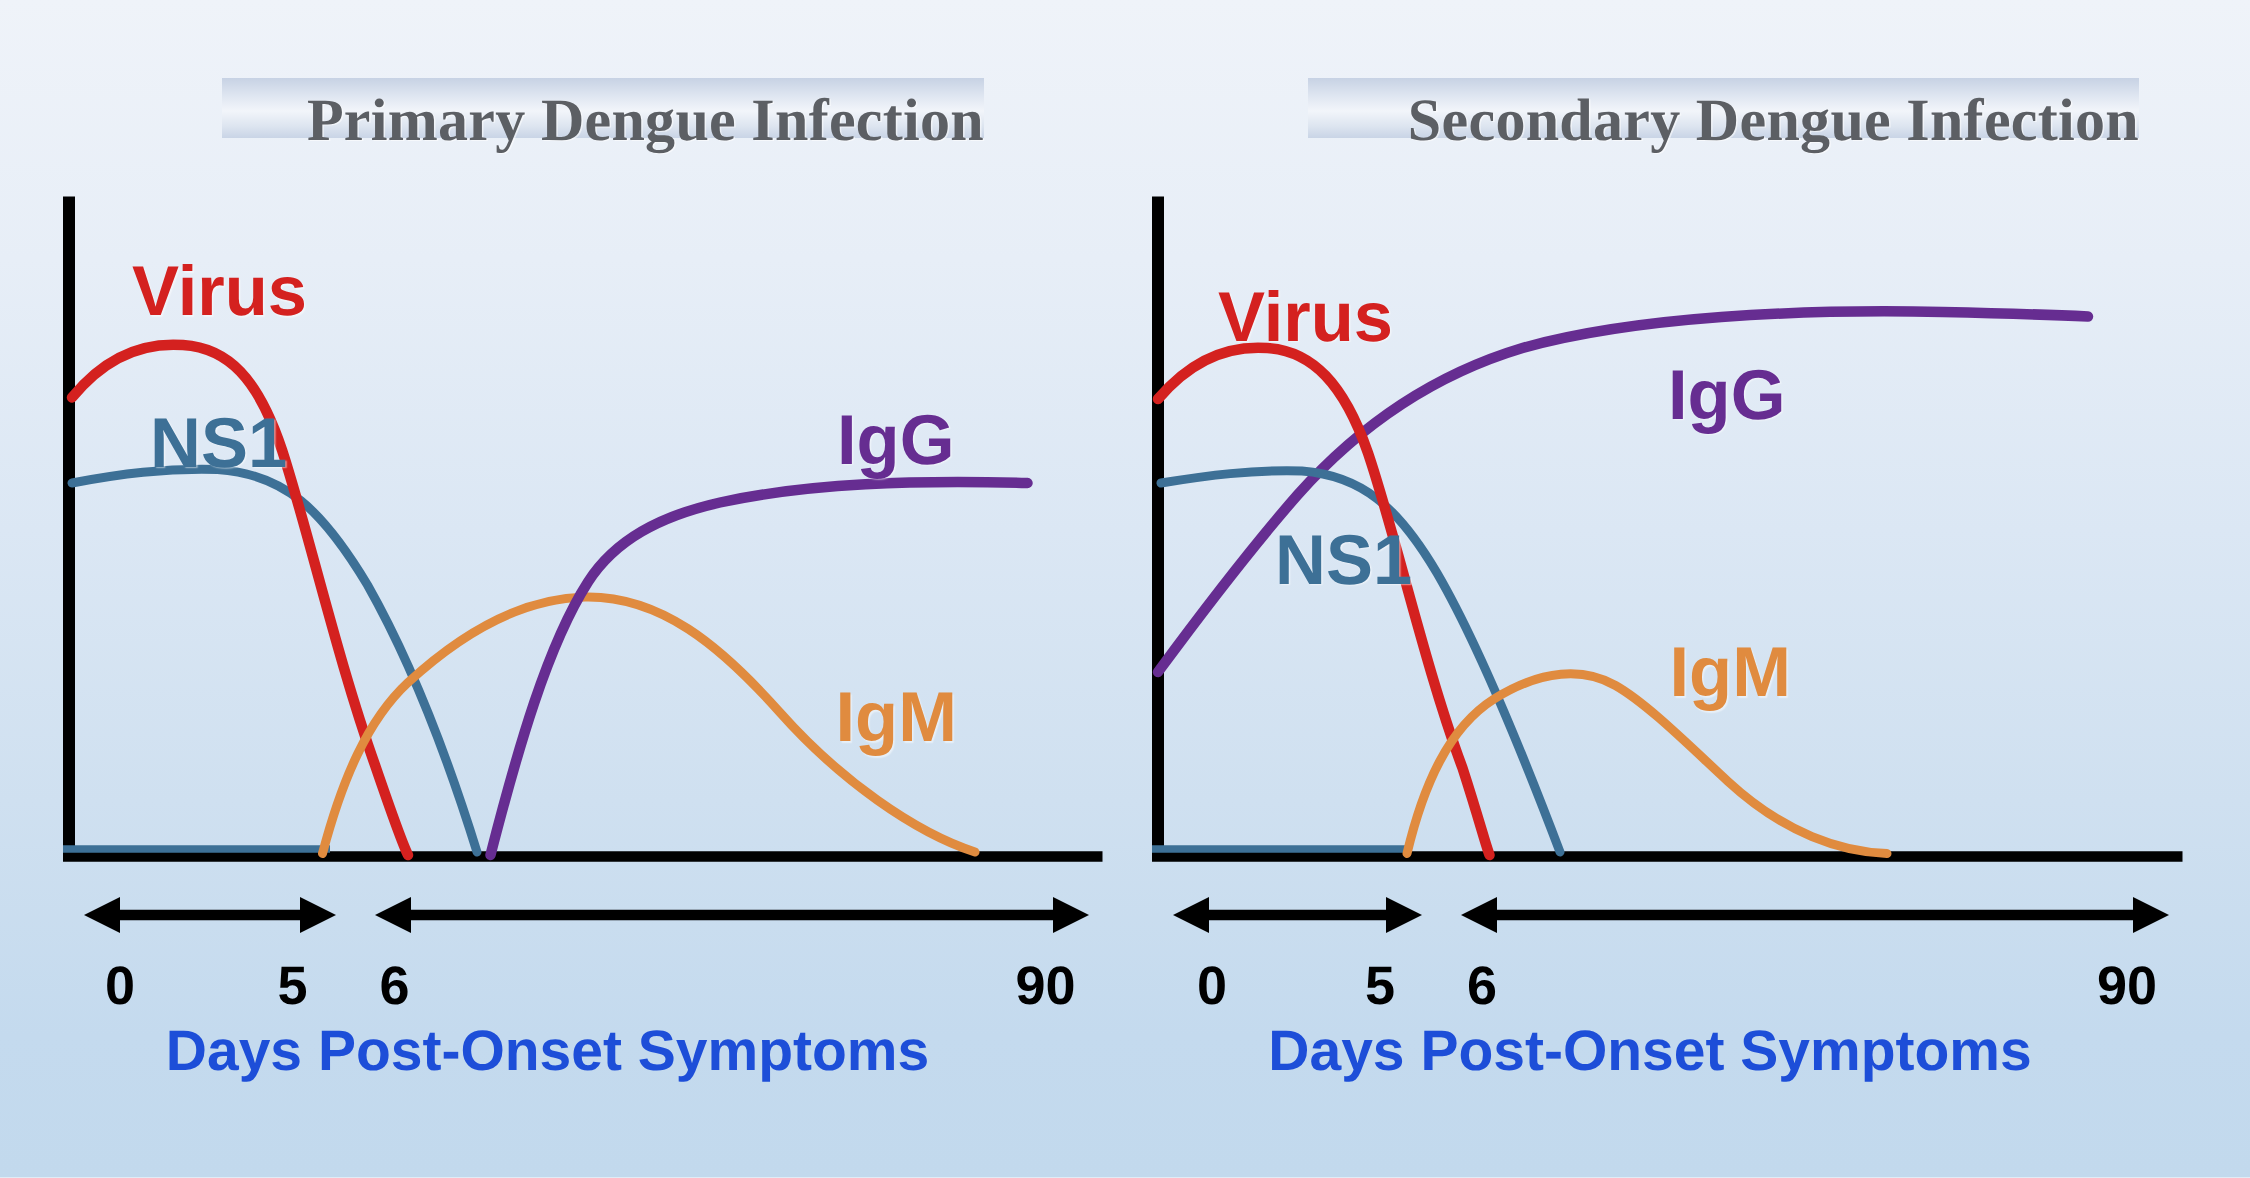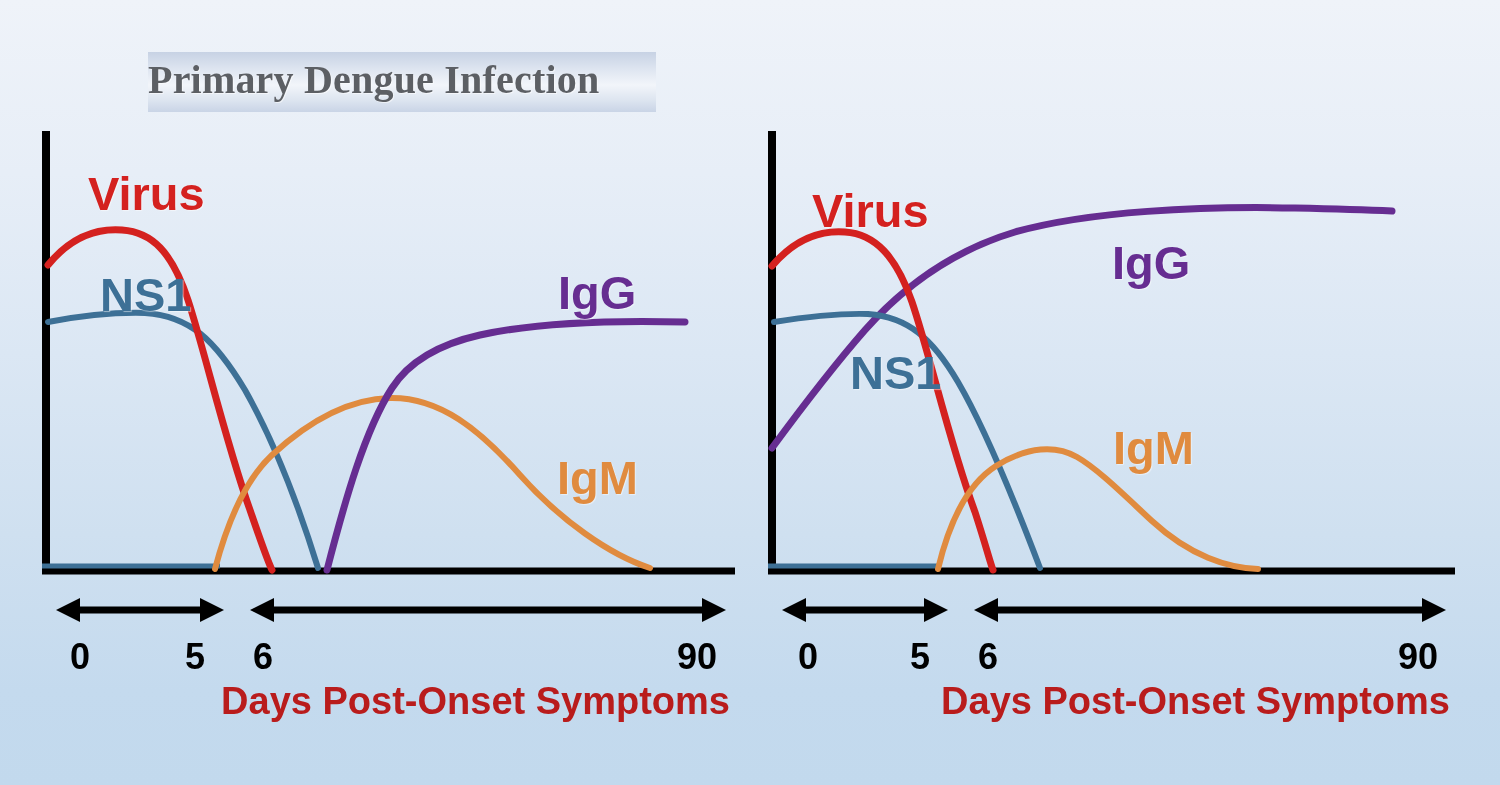--- a/index.html
+++ b/index.html
@@ -25,23 +25,23 @@
     top: 0;
     width: 750px;
     height: 785px;
   }
   #panel-primary { left: 0; }
   #panel-secondary { left: 750px; }
 
   .panel-title {
     position: absolute;
     top: 52px;
-    height: 60px;
+    height: 40px;
     line-height: 56px;
-    text-align: left;
+    text-align: right;
     font-family: "Liberation Serif", serif;
     font-weight: bold;
     font-size: 40px;
     letter-spacing: 0.2px;
     color: #5c5f64;
     background: linear-gradient(180deg,
         #c7d2e4 0%,
         #dfe6f1 30%,
         #f2f5fa 55%,
         #dde5f0 80%,
@@ -82,23 +82,23 @@
     font-size: 36px;
     color: #000;
     white-space: nowrap;
   }
 
   .axis-caption {
     position: absolute;
     font-family: "Liberation Sans", sans-serif;
     font-weight: bold;
     font-size: 38px;
-    color: #b91c1c;
+    color: #1d4ed8;
     white-space: nowrap;
-    text-align: right;
+    text-align: center;
   }
 </style>
 </head>
 <body>
 
 <div id="figure">
 
   <div class="panel" id="panel-primary">
 
     <div class="panel-title" id="title-primary">Primary Dengue Infection</div>
@@ -137,20 +137,21 @@
     <div class="axis-num" style="left:70px; top:636px;">0</div>
     <div class="axis-num" style="left:185px; top:636px;">5</div>
     <div class="axis-num" style="left:253px; top:636px;">6</div>
     <div class="axis-num" style="left:677px; top:636px;">90</div>
 
     <div class="axis-caption" style="left:0px; top:680px; width:730px;">Days Post-Onset Symptoms</div>
   </div>
 
   <div class="panel" id="panel-secondary">
 
+    <div class="panel-title" id="title-secondary">Secondary Dengue Infection</div>
 
     <svg class="plot-svg" viewBox="0 0 750 785">
 
       <line x1="22" y1="131" x2="22" y2="570" stroke="#000" stroke-width="8"></line>
       <line x1="18" y1="571" x2="705" y2="571" stroke="#000" stroke-width="7"></line>
       <line x1="18" y1="566" x2="190" y2="566" stroke="#3d7096" stroke-width="5"></line>
 
       <path d="M 22,448 C 50,410 80,370 115,330 C 155,285 205,250 265,232 C 340,211 450,206 545,208 C 590,209 620,210 642,211" fill="none" stroke="#662d91" stroke-width="7" stroke-linecap="round"></path>
 
       <path d="M 24,322 C 55,317 85,313 118,314 C 158,317 182,338 208,382 C 236,430 268,510 290,568" fill="none" stroke="#3d7096" stroke-width="6" stroke-linecap="round"></path>

